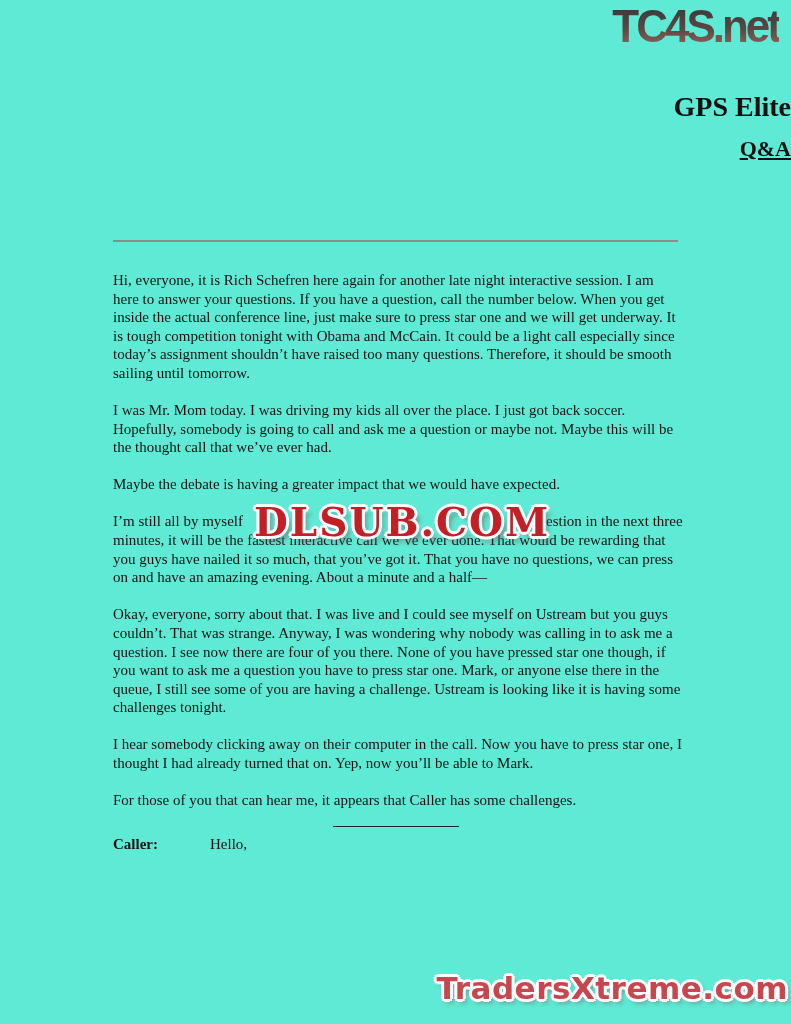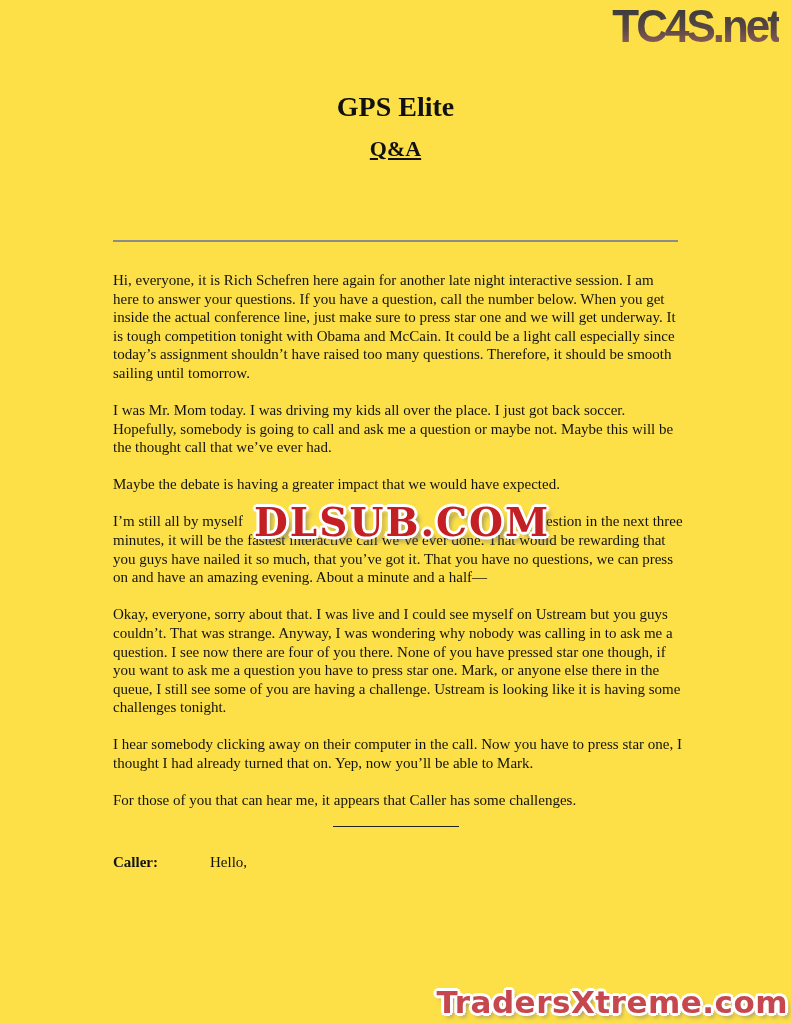--- a/index.html
+++ b/index.html
@@ -3,21 +3,21 @@
 <meta charset="utf-8">
 <style>
   * { margin: 0; padding: 0; box-sizing: border-box; }
   html, body { background: #ffffff; }
   body { font-family: "Liberation Serif", "DejaVu Serif", serif; }
 
   .page {
     position: relative;
     width: 791px;
     height: 1024px;
-    background: #fde047;
+    background: #5eead4;
     overflow: hidden;
   }
 
   
   .tc4s {
     position: absolute;
     top: 0px;
     right: 12px;
     font-family: "Liberation Sans", "DejaVu Sans", sans-serif;
     font-weight: bold;
@@ -35,21 +35,21 @@
       color: transparent;
     }
   }
 
   
   .headerblock {
     position: absolute;
     top: 90px;
     left: 0;
     width: 791px;
-    text-align: center;
+    text-align: right;
   }
   .doc-title {
     font-size: 28px;
     font-weight: bold;
     line-height: 34px;
     color: #111;
   }
   .doc-subtitle {
     margin-top: 12px;
     font-size: 22px;
@@ -122,32 +122,32 @@
     width: 566px;
     font-size: 15px;
     color: #131313;
   }
   .shortrule {
     width: 126px;
     margin: 0 auto;
     border-top: 1px solid #222;
     height: 0;
   }
-  .dlg-row { margin-top: 26px; line-height: 18.6px; }
+  .dlg-row { margin-top: 8px; line-height: 18.6px; }
   .dlg-row:first-of-type { margin-top: 23px; }
   .dlg-speaker {
     display: inline-block;
     width: 97px;
     font-weight: bold;
   }
 
   
   .tradersxtreme {
     position: absolute;
-    bottom: 4px;
+    bottom: 18px;
     right: 3px;
     font-family: "DejaVu Sans", "Liberation Sans", sans-serif;
     font-weight: bold;
     font-size: 31px;
     letter-spacing: 0.5px;
     color: #c6484e;
     white-space: nowrap;
     text-shadow:
       -2px -2px 0 #ffffff,  2px -2px 0 #ffffff,
       -2px  2px 0 #ffffff,  2px  2px 0 #ffffff,

